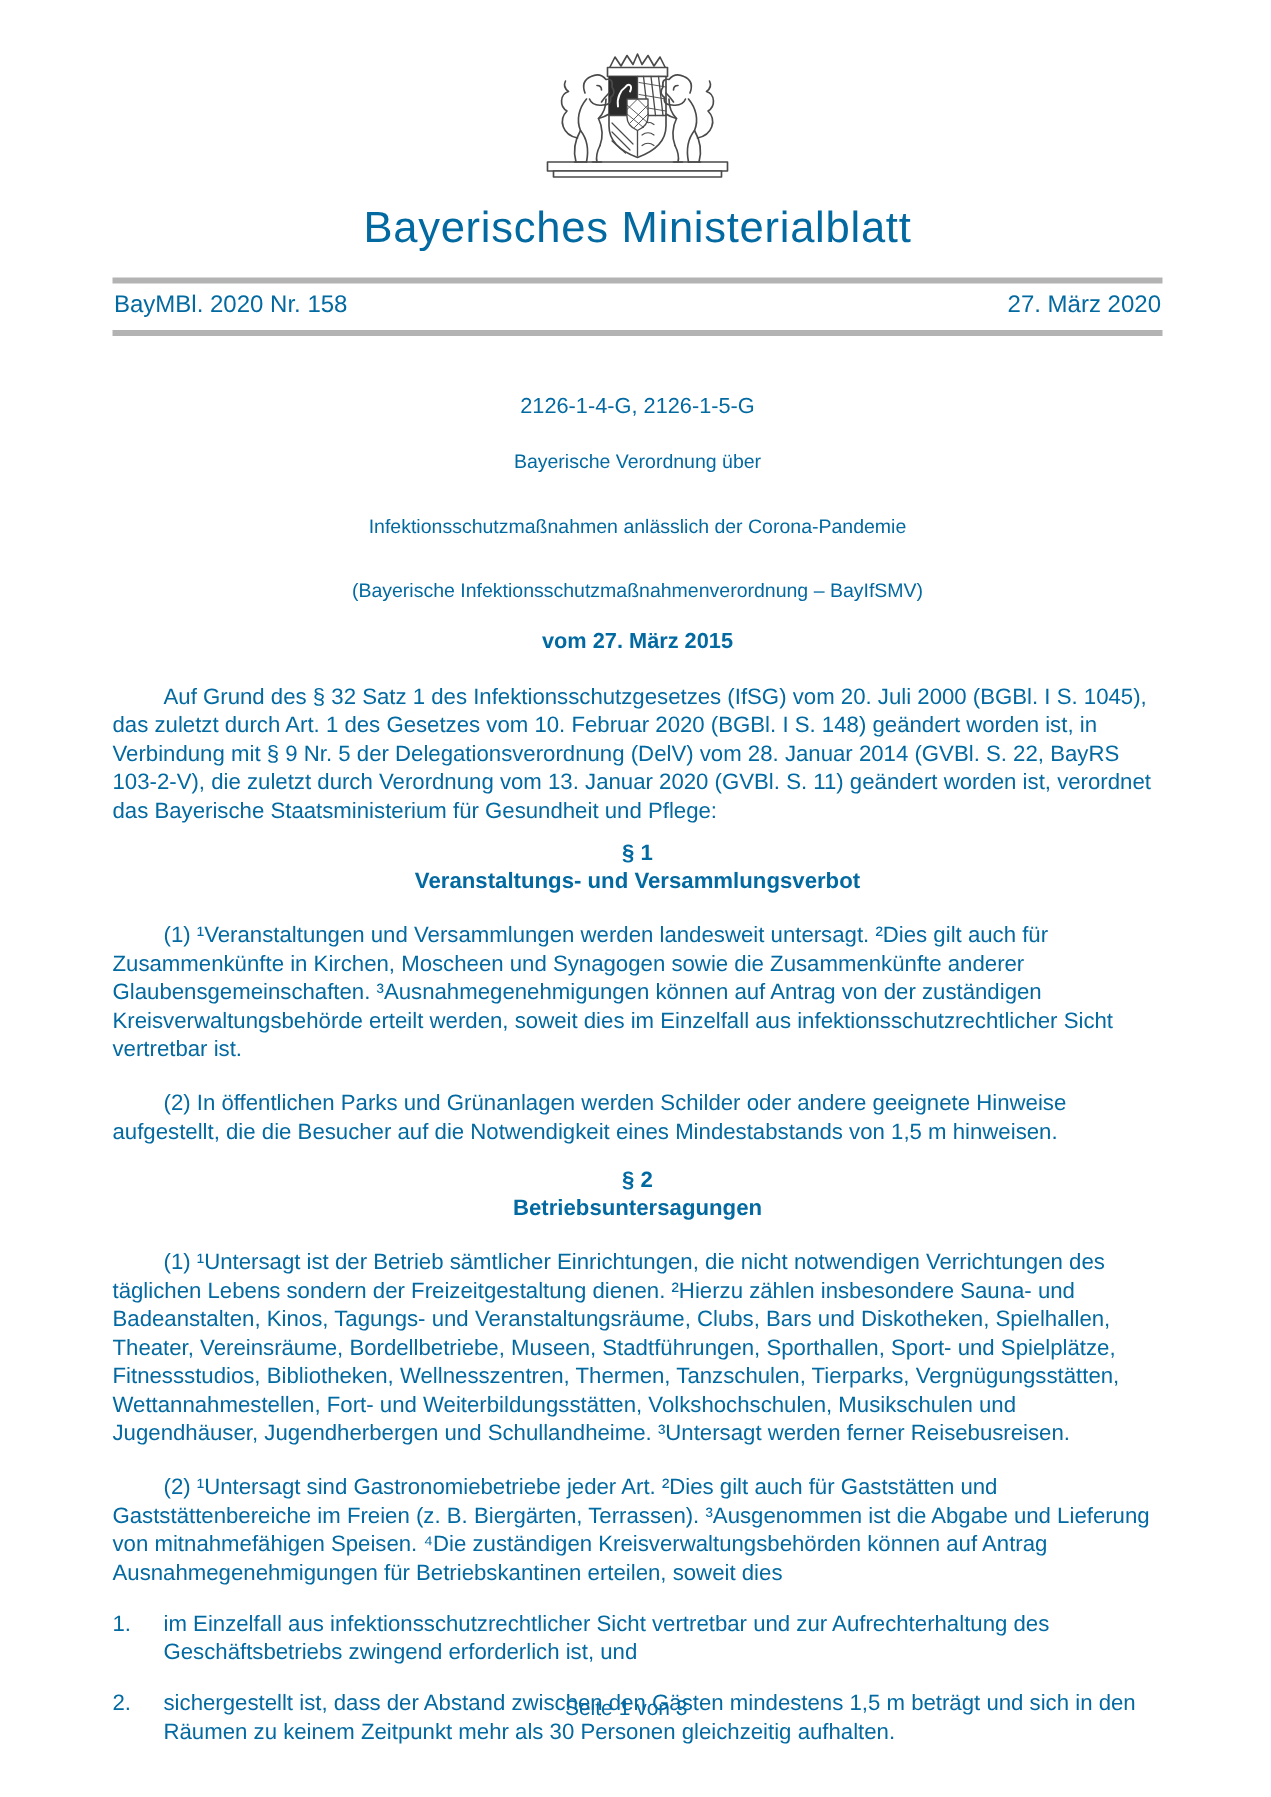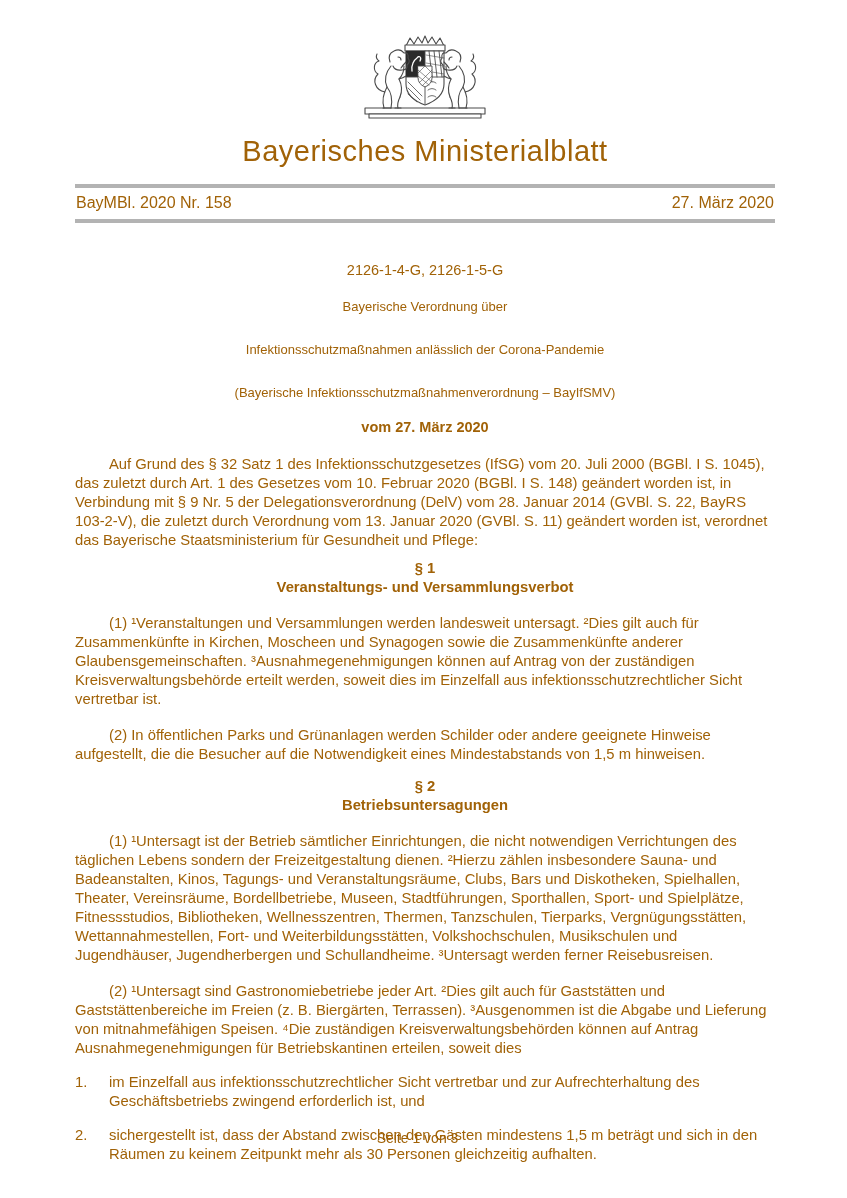--- a/index.html
+++ b/index.html
@@ -2,21 +2,21 @@
 <html lang="de"><head>
 <meta charset="utf-8">
 <title>Bayerisches Ministerialblatt</title>
 <style>
   * { margin:0; padding:0; box-sizing:border-box; }
   html,body { background:#ffffff; }
   .page {
     position:relative;
     width:847px; height:1198px;
     background:#ffffff;
-    color:#a16207;
+    color:#0369a1;
     font-family:"Liberation Sans", sans-serif;
     overflow:hidden;
   }
   .content { padding:0 72px 0 75px; }
 
   
   .coa-wrap { display:flex; justify-content:center; padding-top:32px; }
   .masthead-title {
     text-align:center;
     font-size:29px;
@@ -137,21 +137,21 @@
       <div class="rule"></div>
     </div>
 
     <main>
       <p class="ref-line">2126-1-4-G, 2126-1-5-G</p>
 
       <p class="doc-title t1">Bayerische Verordnung über</p>
       <p class="doc-title t2">Infektionsschutzmaßnahmen anlässlich der Corona-Pandemie</p>
       <p class="doc-title t3">(Bayerische Infektionsschutzmaßnahmenverordnung – BayIfSMV)</p>
 
-      <p class="date-line">vom 27. März 2020</p>
+      <p class="date-line">vom 27. März 2015</p>
 
       <p class="para indent preamble">Auf Grund des § 32 Satz 1 des Infektionsschutzgesetzes (IfSG) vom 20. Juli 2000 (BGBl. I S. 1045), das zuletzt durch Art. 1 des Gesetzes vom 10. Februar 2020 (BGBl. I S. 148) geändert worden ist, in Verbindung mit § 9 Nr. 5 der Delegationsverordnung (DelV) vom 28. Januar 2014 (GVBl. S. 22, BayRS 103-2-V), die zuletzt durch Verordnung vom 13. Januar 2020 (GVBl. S. 11) geändert worden ist, verordnet das Bayerische Staatsministerium für Gesundheit und Pflege:</p>
 
       <div class="sec-head">
         <div>§ 1</div>
         <div>Veranstaltungs- und Versammlungsverbot</div>
       </div>
       <p class="para indent body-para">(1) ¹Veranstaltungen und Versammlungen werden landesweit untersagt. ²Dies gilt auch für Zusammenkünfte in Kirchen, Moscheen und Synagogen sowie die Zusammenkünfte anderer Glaubensgemeinschaften. ³Ausnahmegenehmigungen können auf Antrag von der zuständigen Kreisverwaltungsbehörde erteilt werden, soweit dies im Einzelfall aus infektionsschutzrechtlicher Sicht vertretbar ist.</p>
       <p class="para indent body-para">(2) In öffentlichen Parks und Grünanlagen werden Schilder oder andere geeignete Hinweise aufgestellt, die die Besucher auf die Notwendigkeit eines Mindestabstands von 1,5 m hinweisen.</p>
 

